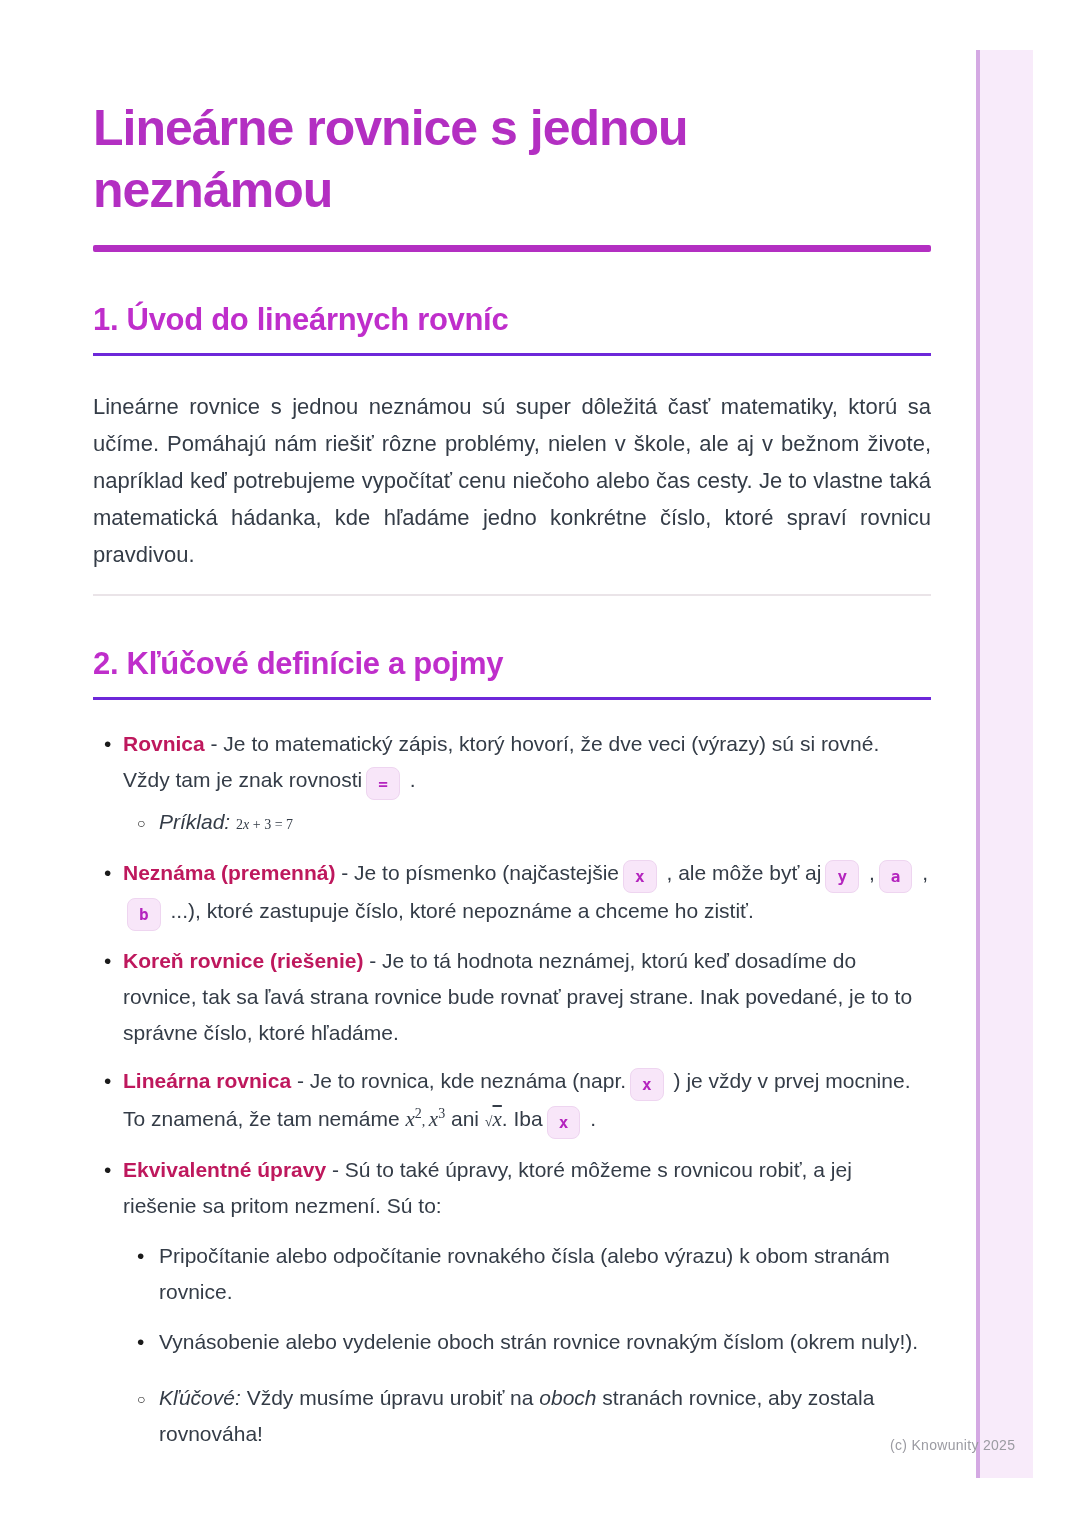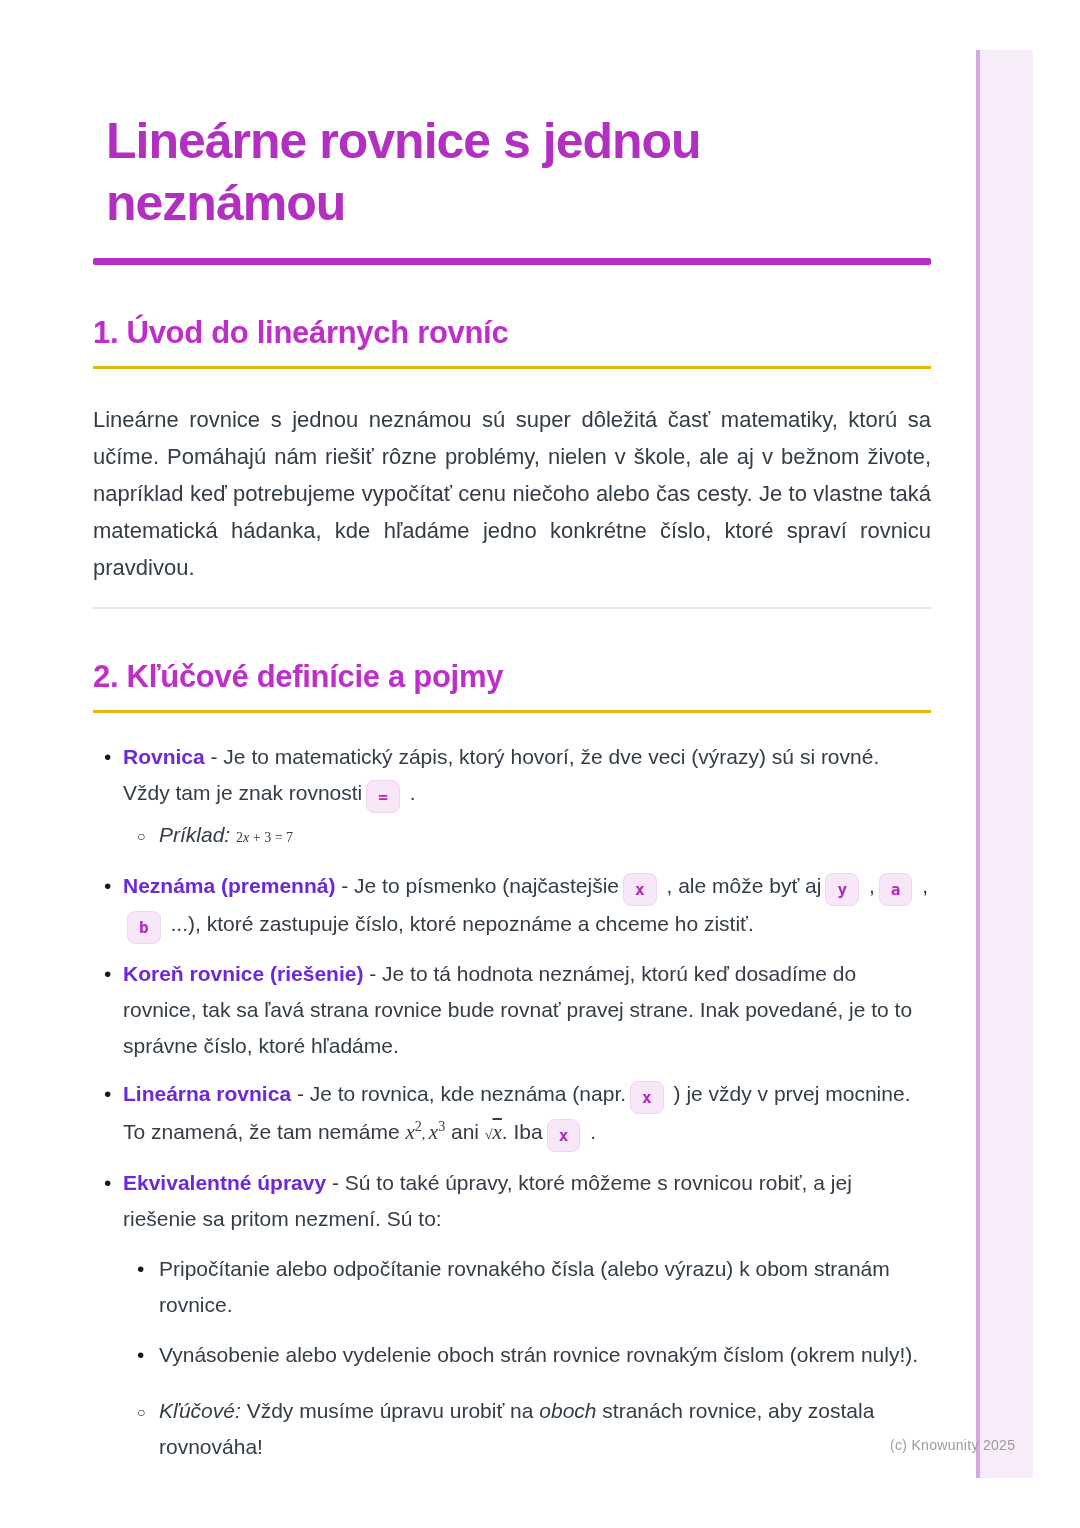--- a/index.html
+++ b/index.html
@@ -31,21 +31,21 @@
   }
 
   .content {
     position: relative;
     z-index: 2;
     padding: 97px 0 0 93px;
     width: 838px;
   }
 
   .doc-title {
-    margin: 13px;
+    margin: 0;
     font-size: 50px;
     line-height: 62px;
     font-weight: 700;
     letter-spacing: -1px;
     color: #b32fc2;
   }
 
   .title-rule {
     margin-top: 24px;
     height: 7px;
@@ -55,21 +55,21 @@
   }
 
   h2.section-heading {
     margin: 48px 0 0 0;
     font-size: 31px;
     line-height: 40px;
     font-weight: 700;
     letter-spacing: -0.3px;
     color: #bf2ecb;
     padding-bottom: 13px;
-    border-bottom: 3px solid #eab308;
+    border-bottom: 3px solid #6d28d9;
   }
 
   .para {
     margin: 32px 0 0 0;
     font-size: 22px;
     line-height: 37px;
     color: #343c47;
   }
   .para.justify { text-align: justify; }
 
@@ -92,21 +92,21 @@
   }
   .marker.dot { font-size: 21px; }
   .marker.circ { font-size: 14px; transform: translateY(1px); }
   .li-l2 .marker { width: 36px; padding-left: 14px; }
   .li-body { flex: 1 1 auto; min-width: 0; }
 
   .nest { margin-top: 4px; }
   .nest-gap { margin-top: 14px; }
   .key-note { margin-top: 20px; }
 
-  .term { font-weight: 700; color: #6d28d9; }
+  .term { font-weight: 700; color: #be185d; }
   .it { font-style: italic; }
 
   .badge {
     display: inline-block;
     font-family: "DejaVu Sans Mono", monospace;
     font-size: 16px;
     font-weight: 700;
     line-height: 1;
     color: #b424be;
     background: #f8e6f9;

